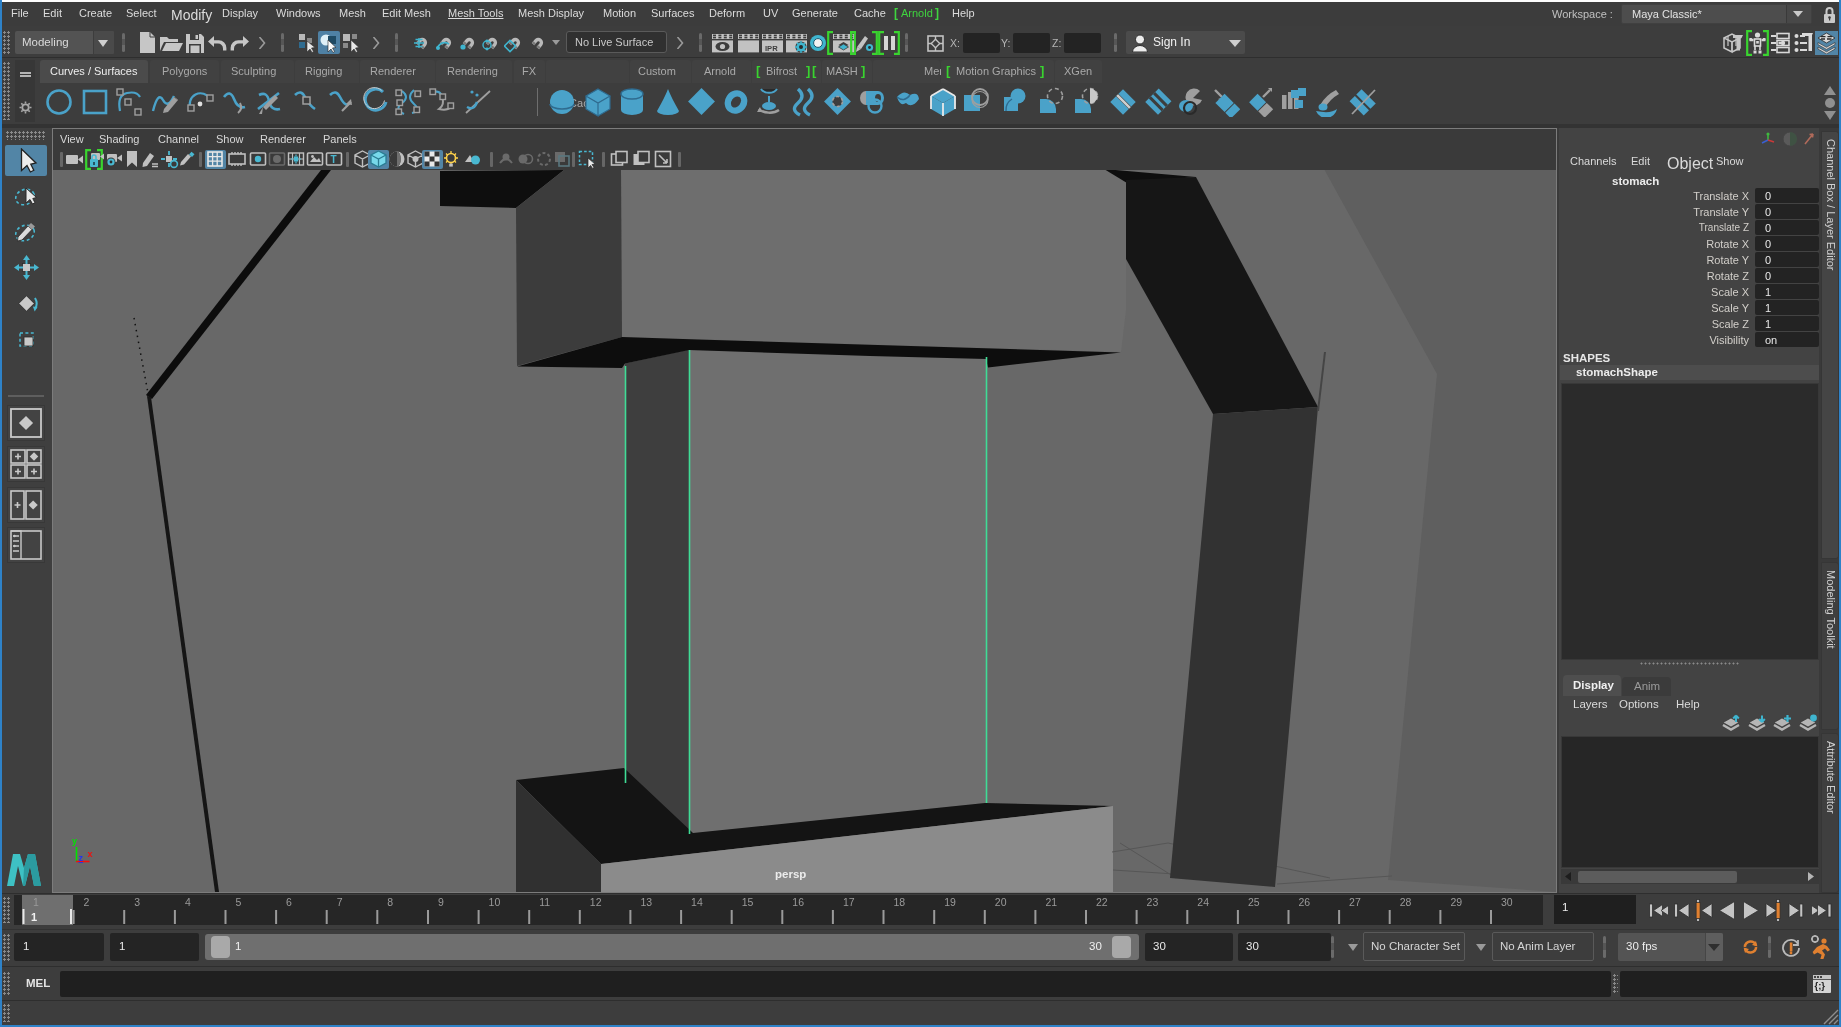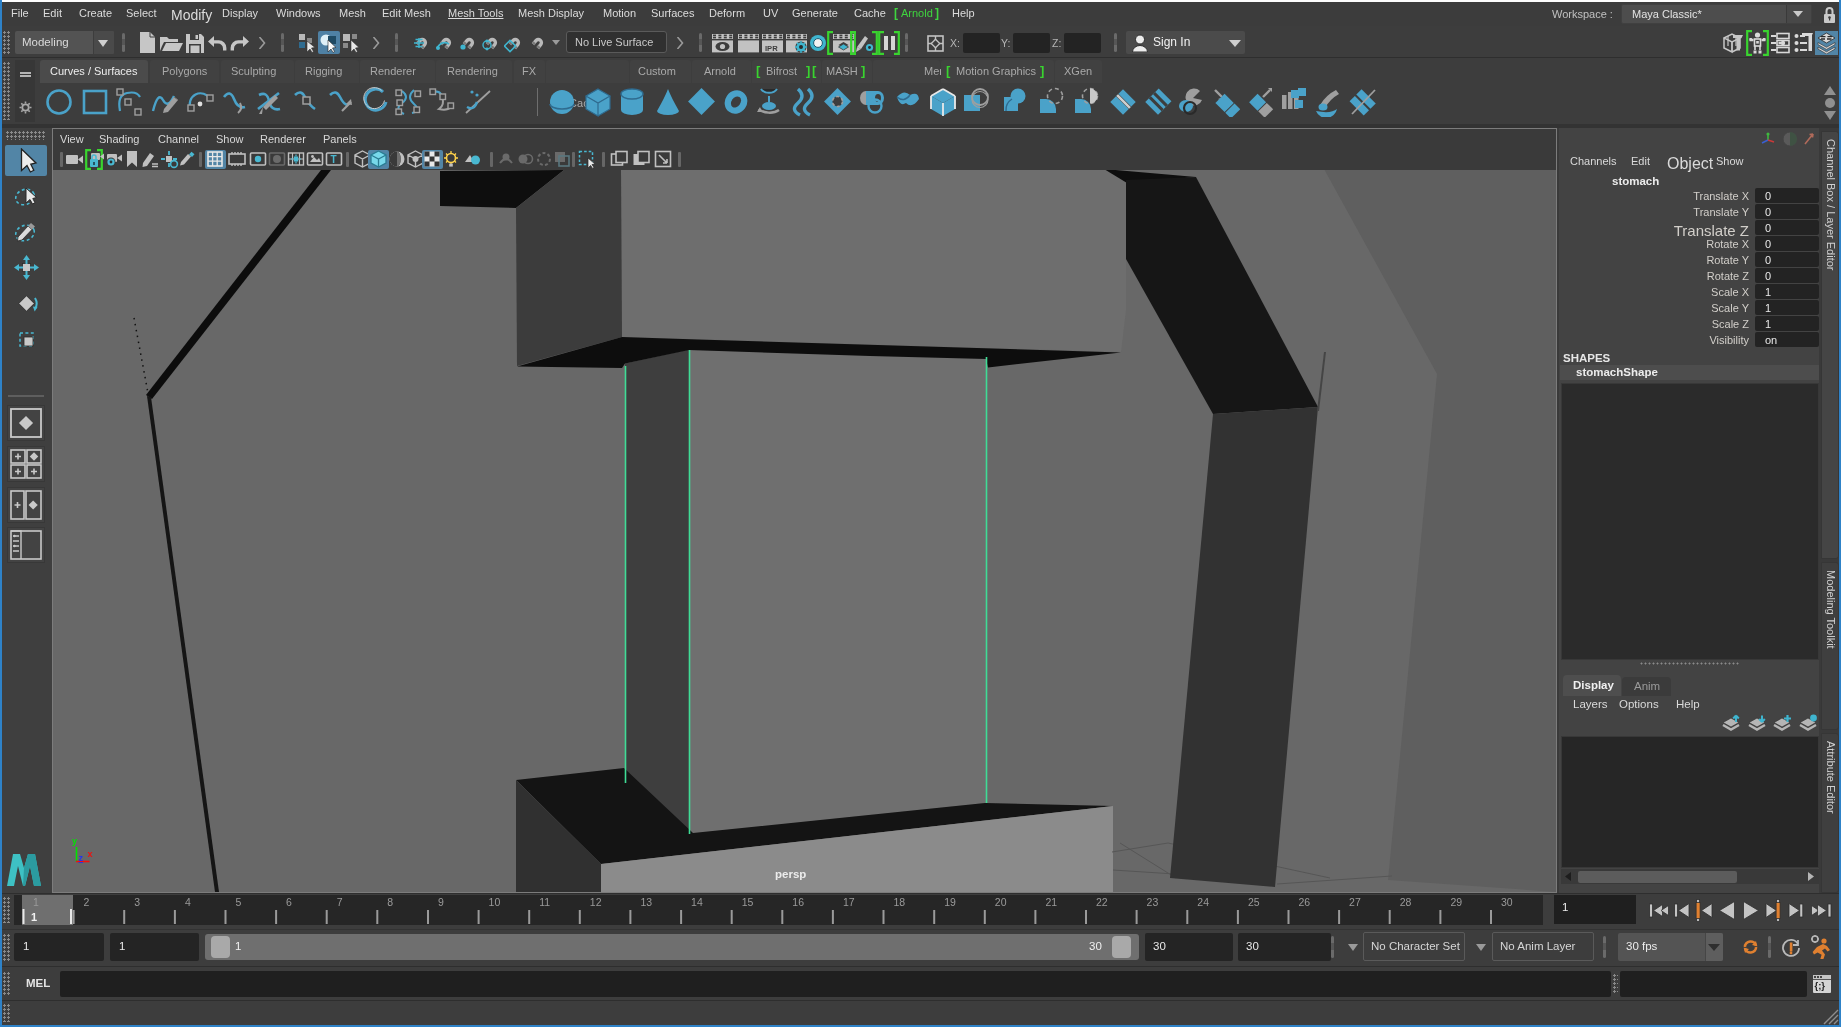--- a/index.html
+++ b/index.html
@@ -850,21 +850,21 @@
 <div class="txt" style="left:1631px;top:155px;font-size:11px;color:#dadada;">Edit</div>
 <div class="txt" style="left:1667px;top:155px;font-size:16px;color:#dadada;">Object</div>
 <div class="txt" style="left:1716px;top:155px;font-size:11px;color:#dadada;">Show</div>
 <div class="txt" style="left:1564px;top:175px;font-size:11.5px;color:#ececec;font-weight:bold;margin-left:48px;">stomach</div>
 <div class="txt" style="right:92px;top:190.3px;font-size:11px;color:#d2cfca;">Translate X</div>
 <div class="abs" style="left:1755px;top:188.3px;width:64px;height:14.5px;background:#232323;border-radius:2px;"></div>
 <div class="txt" style="left:1765px;top:189.8px;font-size:11px;color:#e8e8e8;">0</div>
 <div class="txt" style="right:92px;top:206.3px;font-size:11px;color:#d2cfca;">Translate Y</div>
 <div class="abs" style="left:1755px;top:204.3px;width:64px;height:14.5px;background:#232323;border-radius:2px;"></div>
 <div class="txt" style="left:1765px;top:205.8px;font-size:11px;color:#e8e8e8;">0</div>
-<div class="txt" style="right:92px;top:222.3px;font-size:15px;color:#d2cfca;">Translate Z</div>
+<div class="txt" style="right:92px;top:222.3px;font-size:10px;color:#d2cfca;">Translate Z</div>
 <div class="abs" style="left:1755px;top:220.3px;width:64px;height:14.5px;background:#232323;border-radius:2px;"></div>
 <div class="txt" style="left:1765px;top:221.8px;font-size:11px;color:#e8e8e8;">0</div>
 <div class="txt" style="right:92px;top:238.3px;font-size:11px;color:#d2cfca;">Rotate X</div>
 <div class="abs" style="left:1755px;top:236.3px;width:64px;height:14.5px;background:#232323;border-radius:2px;"></div>
 <div class="txt" style="left:1765px;top:237.8px;font-size:11px;color:#e8e8e8;">0</div>
 <div class="txt" style="right:92px;top:254.3px;font-size:11px;color:#d2cfca;">Rotate Y</div>
 <div class="abs" style="left:1755px;top:252.3px;width:64px;height:14.5px;background:#232323;border-radius:2px;"></div>
 <div class="txt" style="left:1765px;top:253.8px;font-size:11px;color:#e8e8e8;">0</div>
 <div class="txt" style="right:92px;top:270.3px;font-size:11px;color:#d2cfca;">Rotate Z</div>
 <div class="abs" style="left:1755px;top:268.3px;width:64px;height:14.5px;background:#232323;border-radius:2px;"></div>

